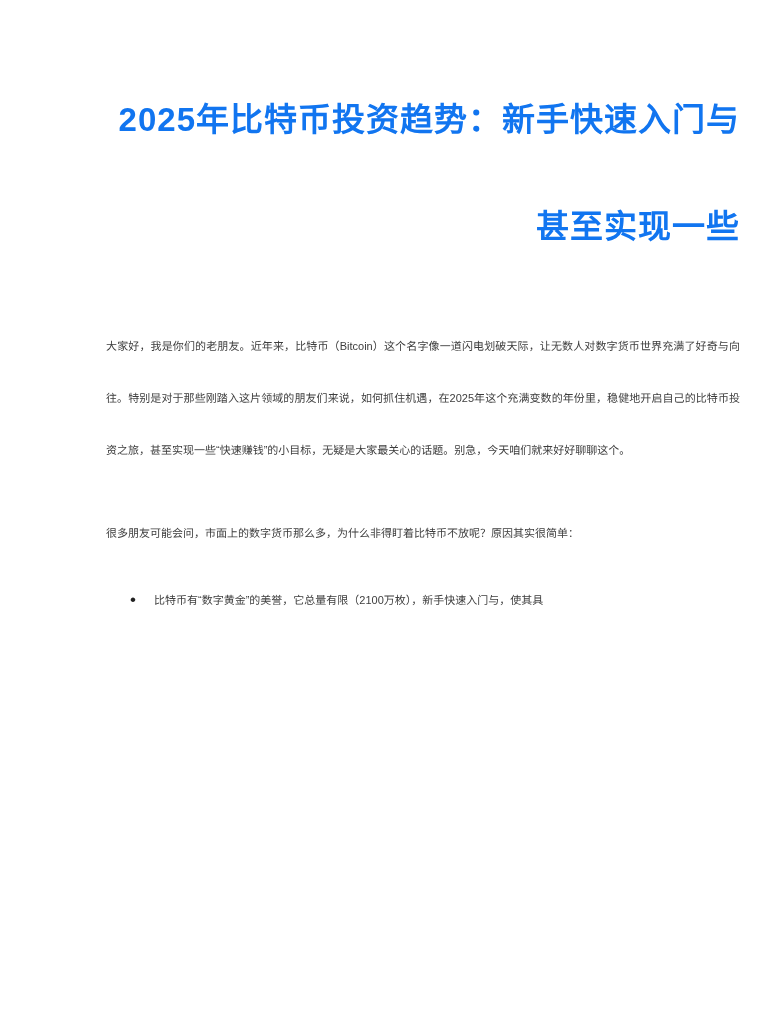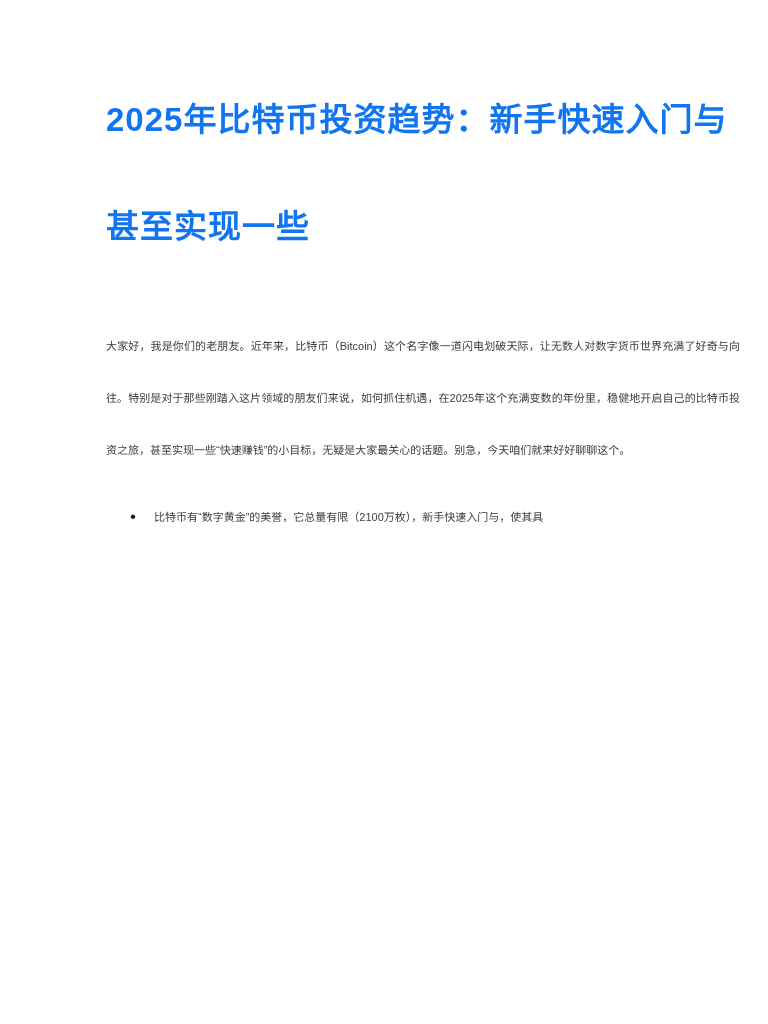--- a/index.html
+++ b/index.html
@@ -24,21 +24,21 @@
     position:absolute;
     left:106px;
     top:0;
     width:634px;
   }
   .doc-title{
     margin:66px 0 0 0;
     font-size:33px;
     font-weight:bold;
     line-height:107px;
-    text-align:left;
+    text-align:right;
     color:var(--accent);
     letter-spacing:1px;
   }
   .doc-title .t-line{ display:block; white-space:nowrap; }
   .body-text{
     font-size:11px;
     line-height:52px;
     text-align:justify;
     color:var(--body-text);
   }
@@ -82,20 +82,21 @@
   <div class="content">
 
     <h1 class="doc-title">
       <span class="t-line">2025年比特币投资趋势：新手快速入门与</span>
       <span class="t-line">甚至实现一些</span>
     </h1>
 
     <p class="body-text intro">大家好，我是你们的老朋友。近年来，比特币（Bitcoin）这个名字像一道闪电划破天际，让无数人对数字货币世界充满了好奇与向往。特别是对于那些刚踏入这片领域的朋友们来说，如何抓住机遇，在2025年这个充满变数的年份里，稳健地开启自己的比特币投资之旅，甚至实现一些“快速赚钱”的小目标，无疑是大家最关心的话题。别急，今天咱们就来好好聊聊这个。</p>
 
 
+    <p class="body-text lead">很多朋友可能会问，市面上的数字货币那么多，为什么非得盯着比特币不放呢？原因其实很简单：</p>
 
     <ul class="bullet-list">
       <li class="bullet-item">
         <span class="bullet-marker">•</span>
         <p class="body-text bullet-desc">比特币有“数字黄金”的美誉，它总量有限（2100万枚），新手快速入门与，使其具</p>
       </li>
     </ul>
 
   </div>
 </div>

